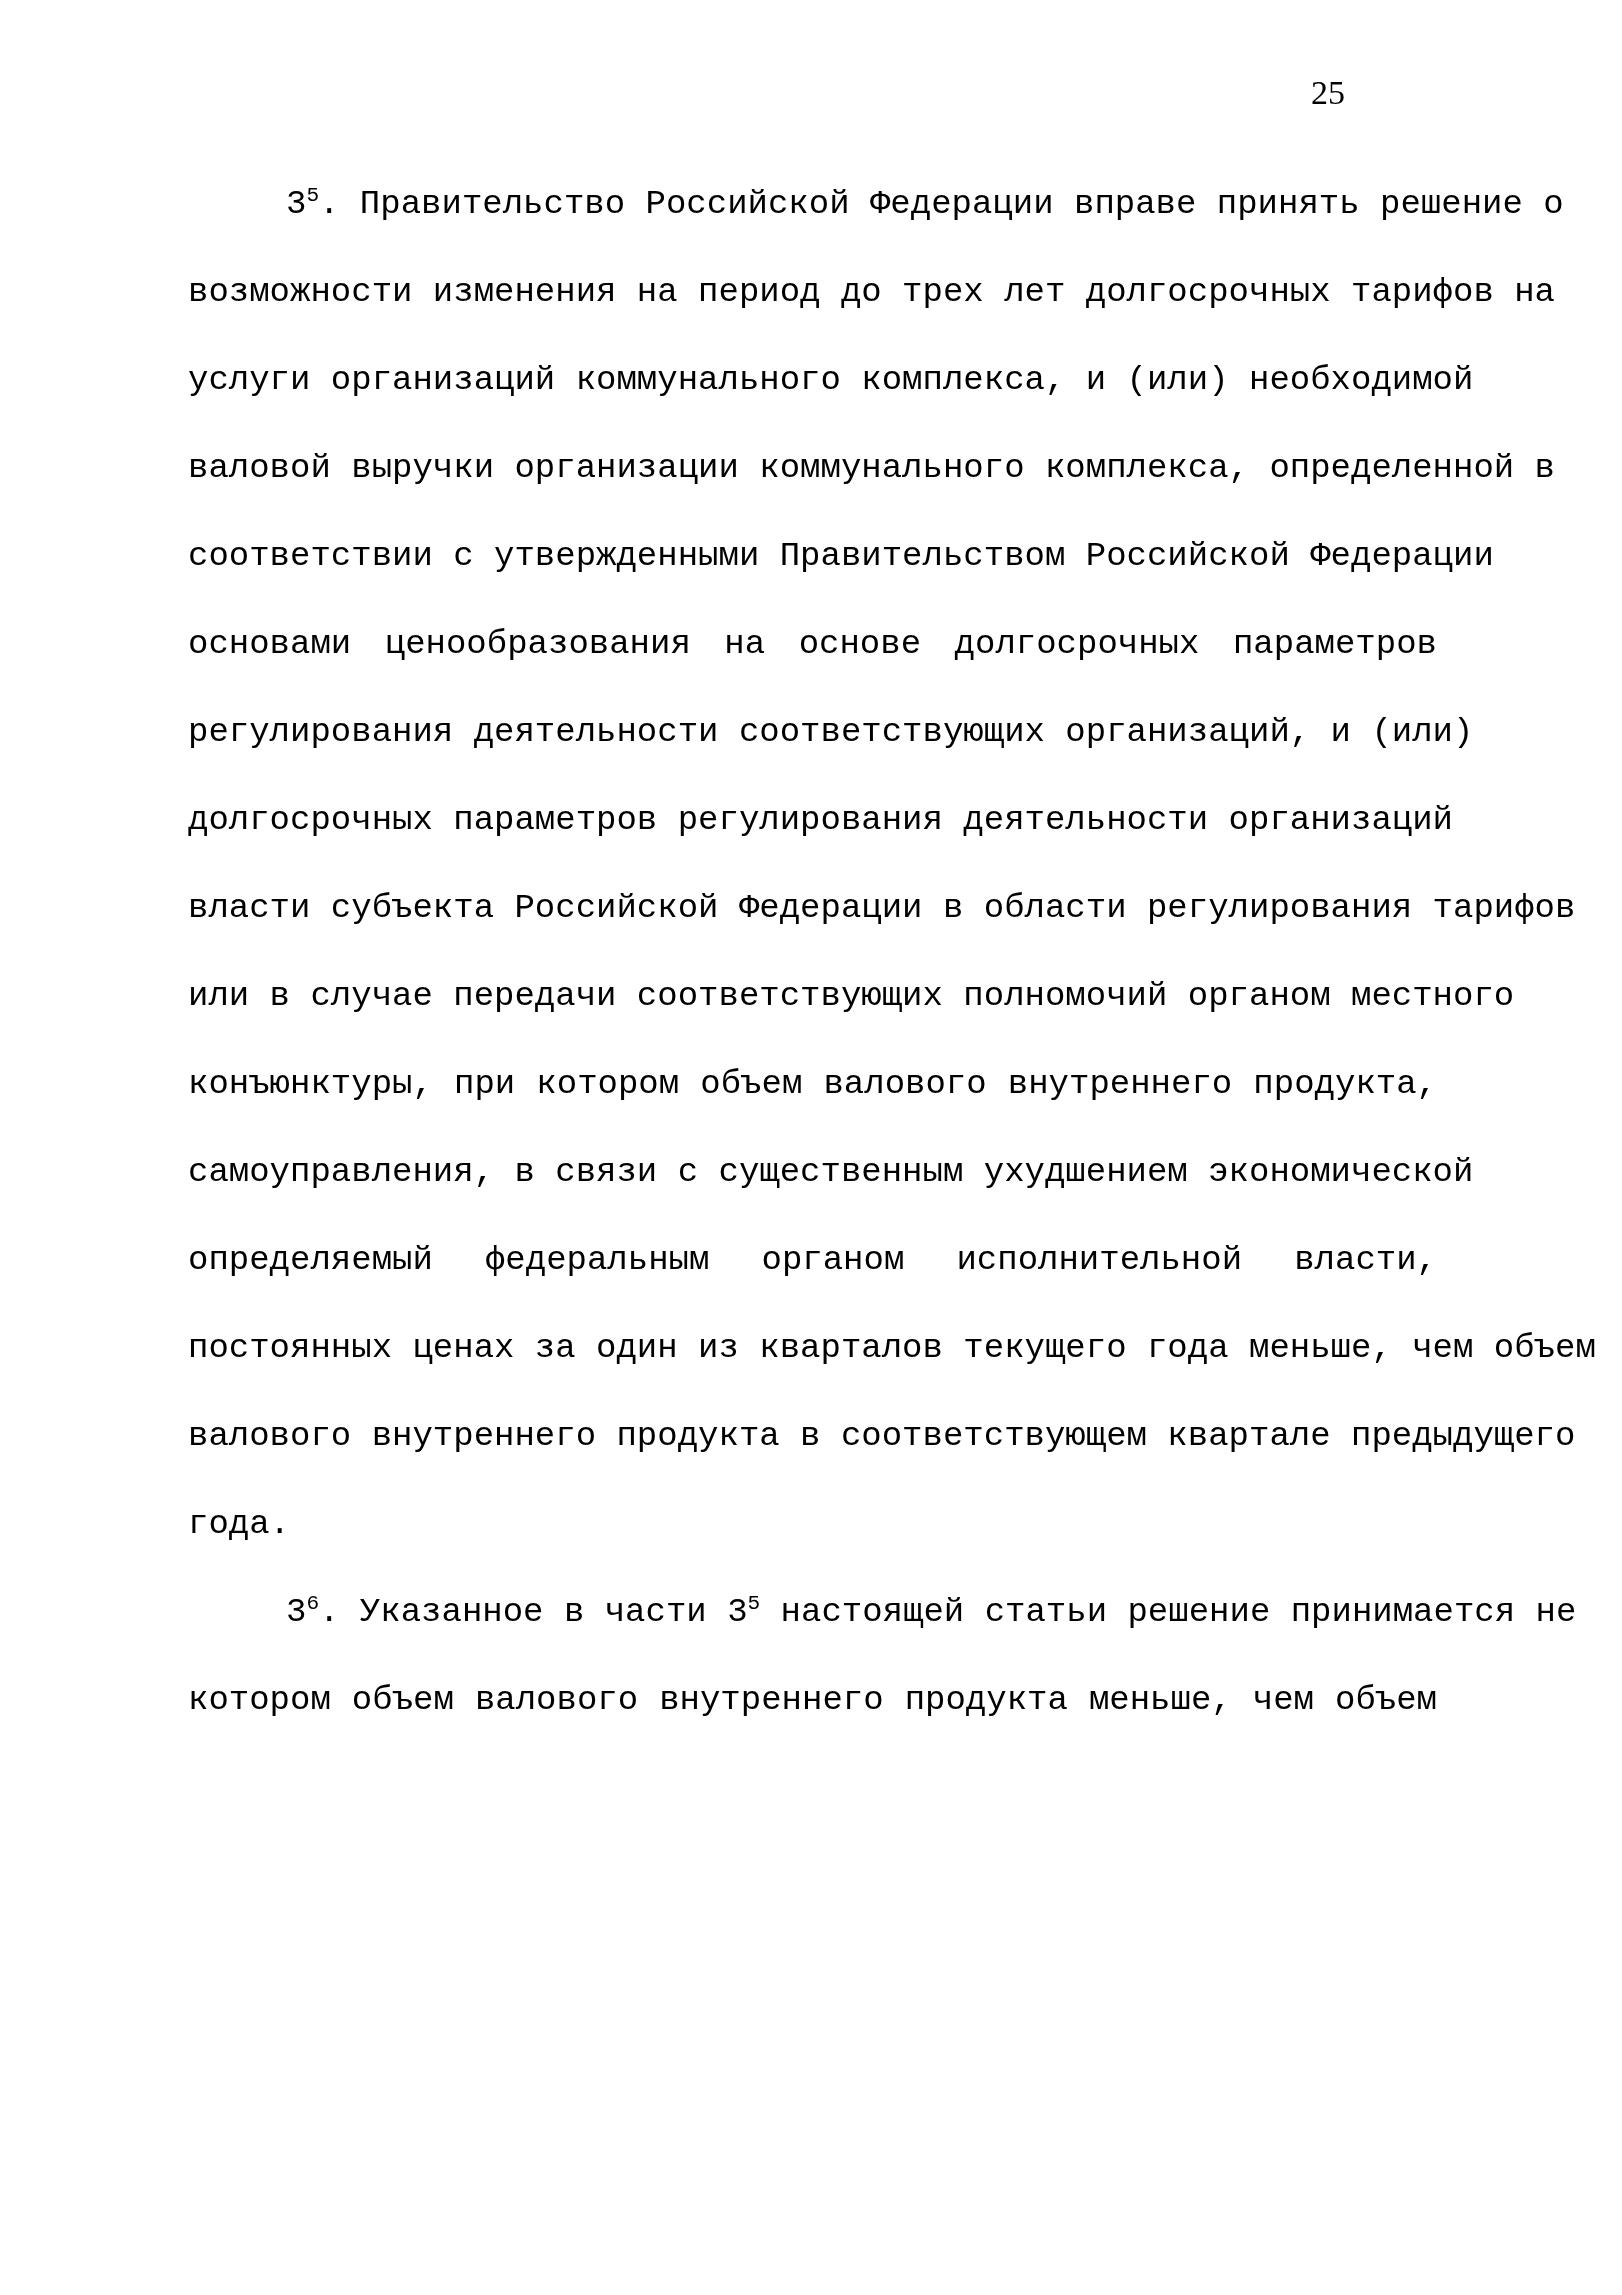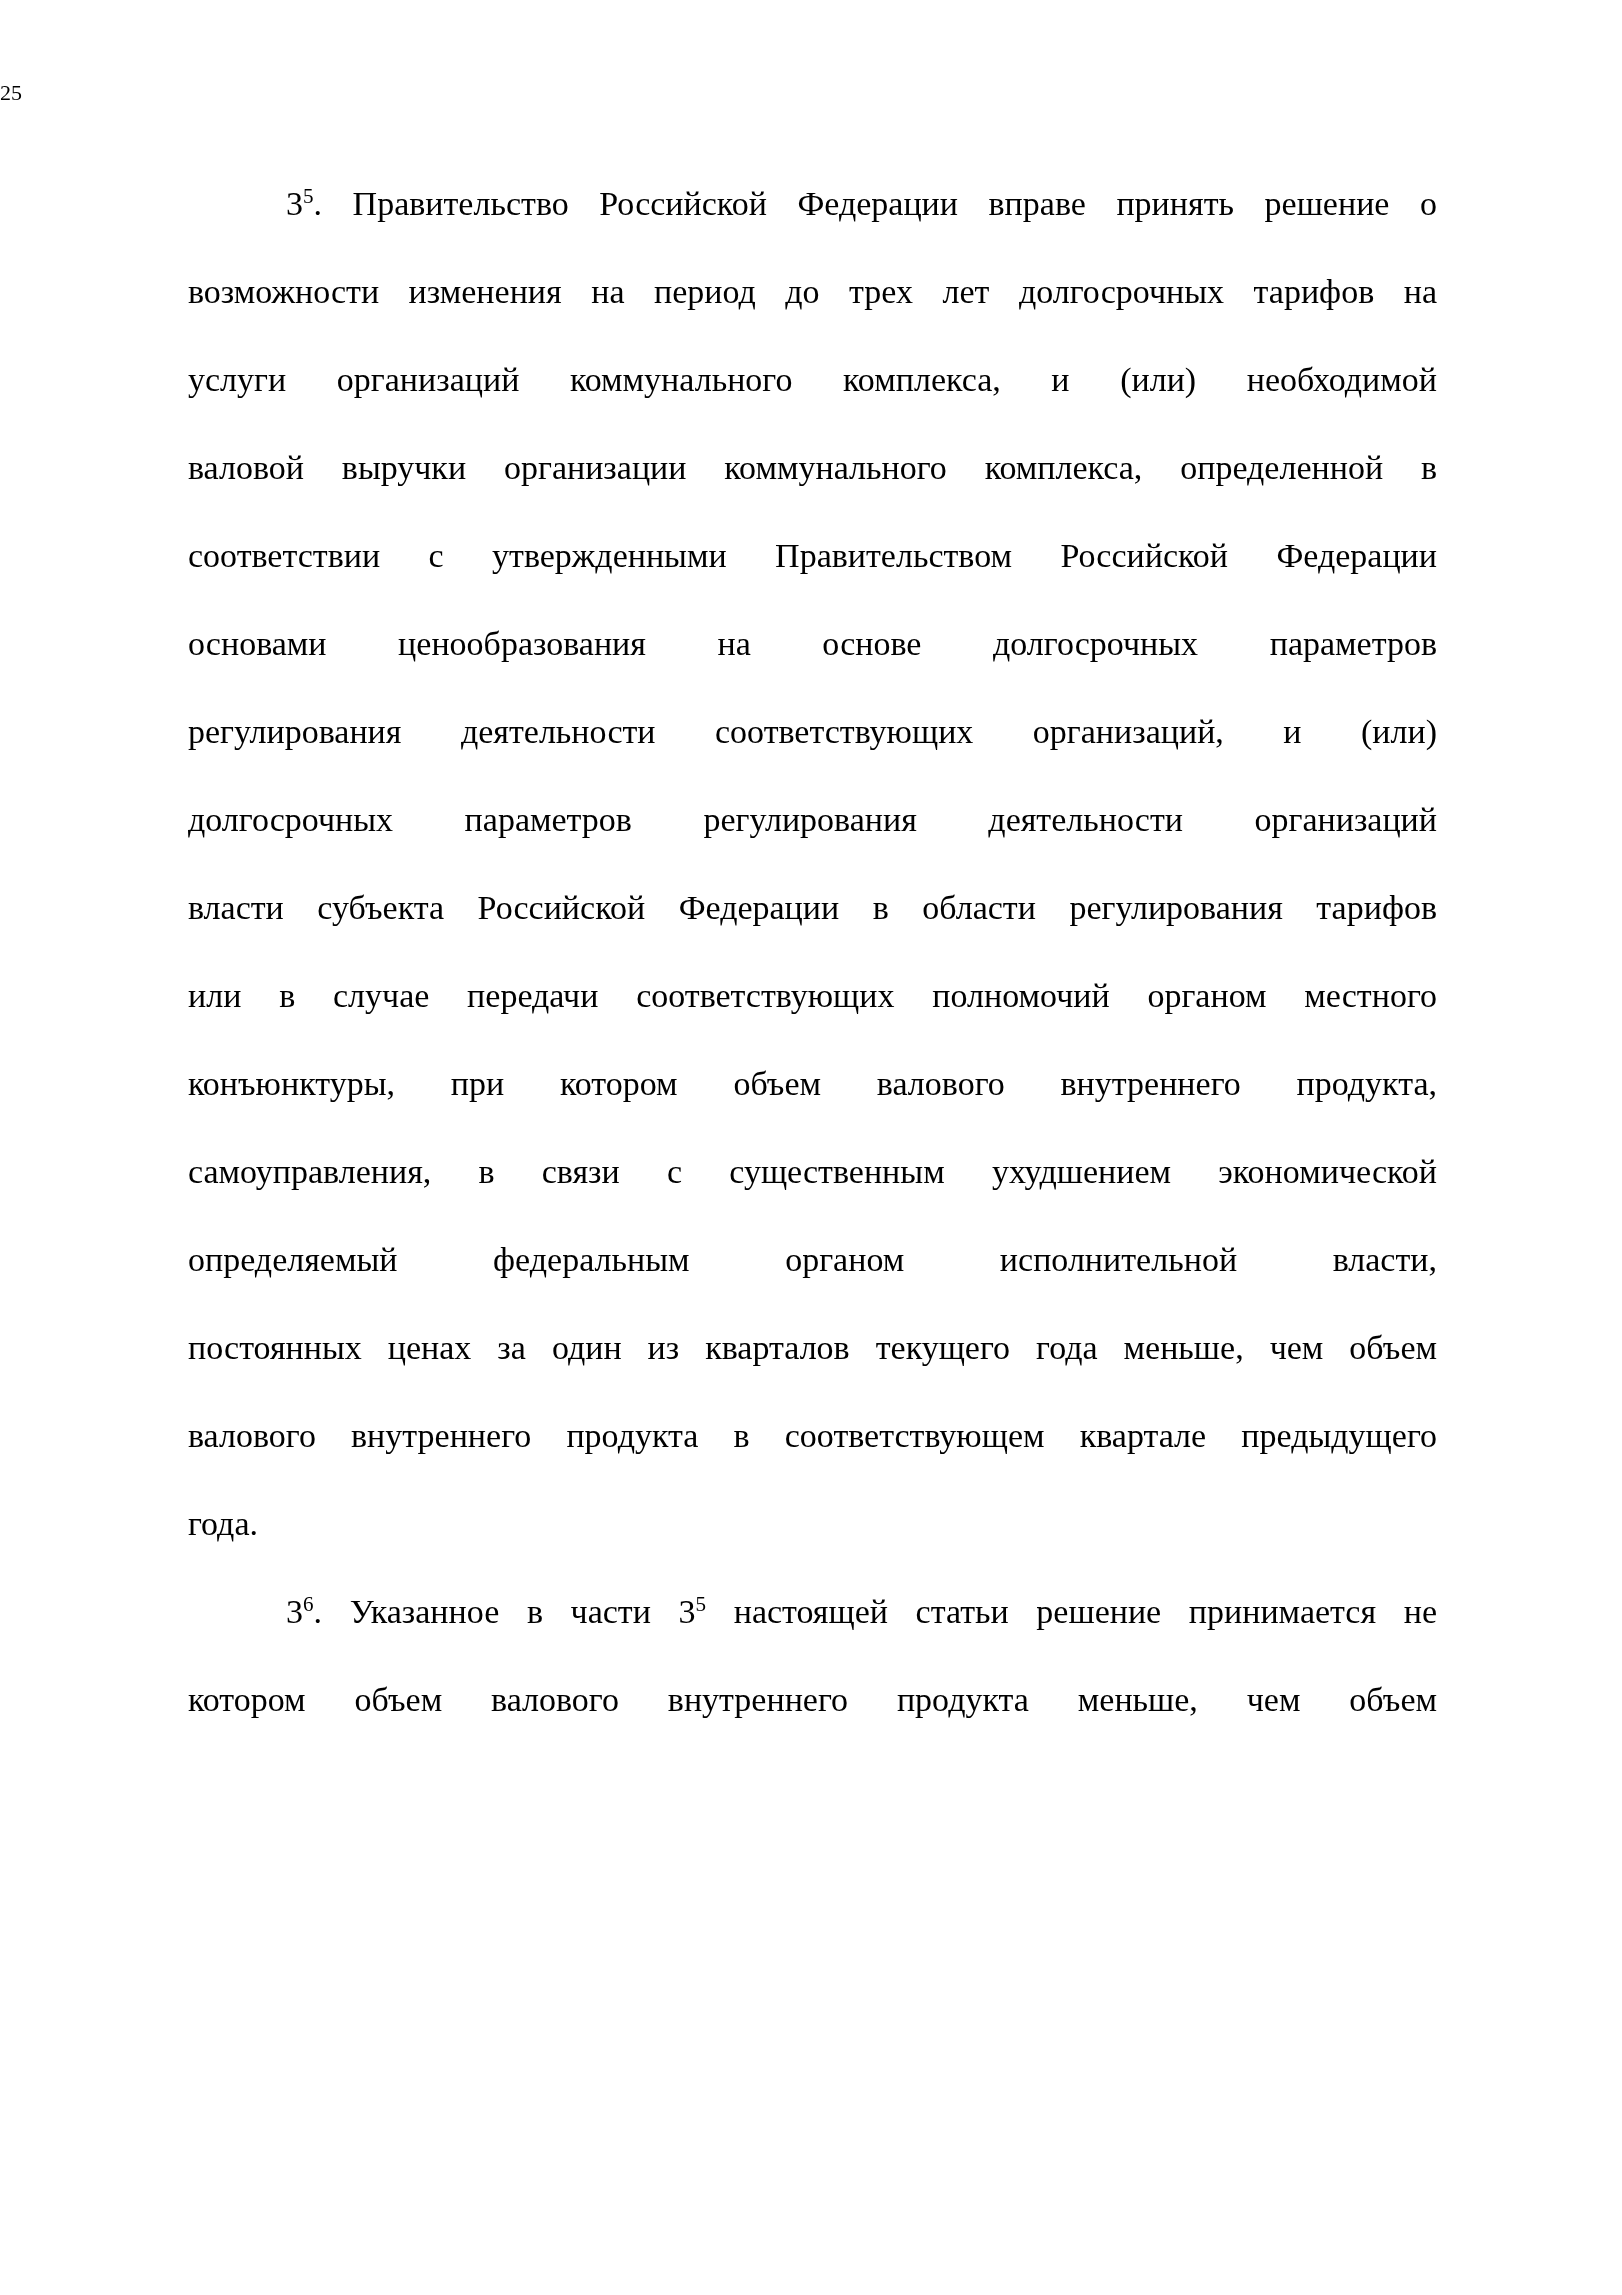--- a/index.html
+++ b/index.html
@@ -13,31 +13,32 @@
     width: 1623px;
     height: 2295px;
     font-family: "Liberation Serif", "DejaVu Serif", serif;
     overflow: hidden;
   }
   .page-number {
     position: absolute;
     top: 73px;
     left: 0;
     width: 1345px;
-    text-align: left;
-    font-size: 22px;
+    text-align: right;
+    font-size: 34px;
     line-height: 39px;
   }
   .doc-body {
     position: absolute;
     left: 188px;
     top: 160px;
     width: 1249px;
     font-size: 34px;
     line-height: 88px;
+    font-family: Liberation Mono, monospace;
   }
   .paragraph {
     margin: 0;
     padding: 0;
   }
   .line {
     text-align: justify;
     text-align-last: justify;
     height: 88px;
     white-space: nowrap; 

